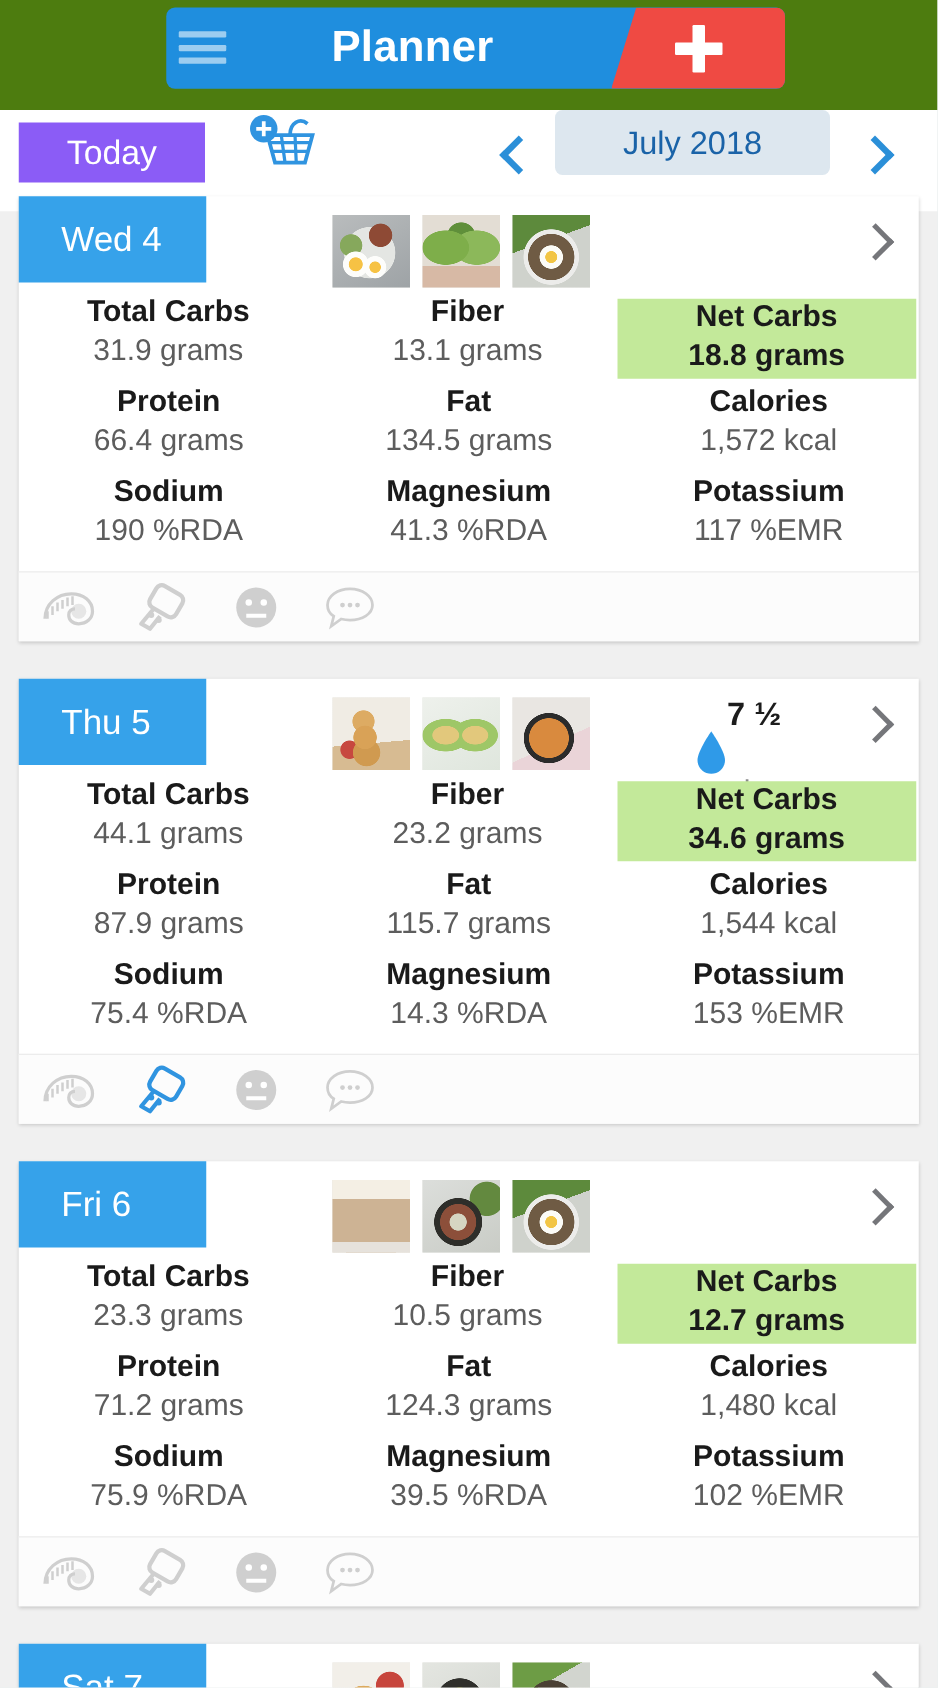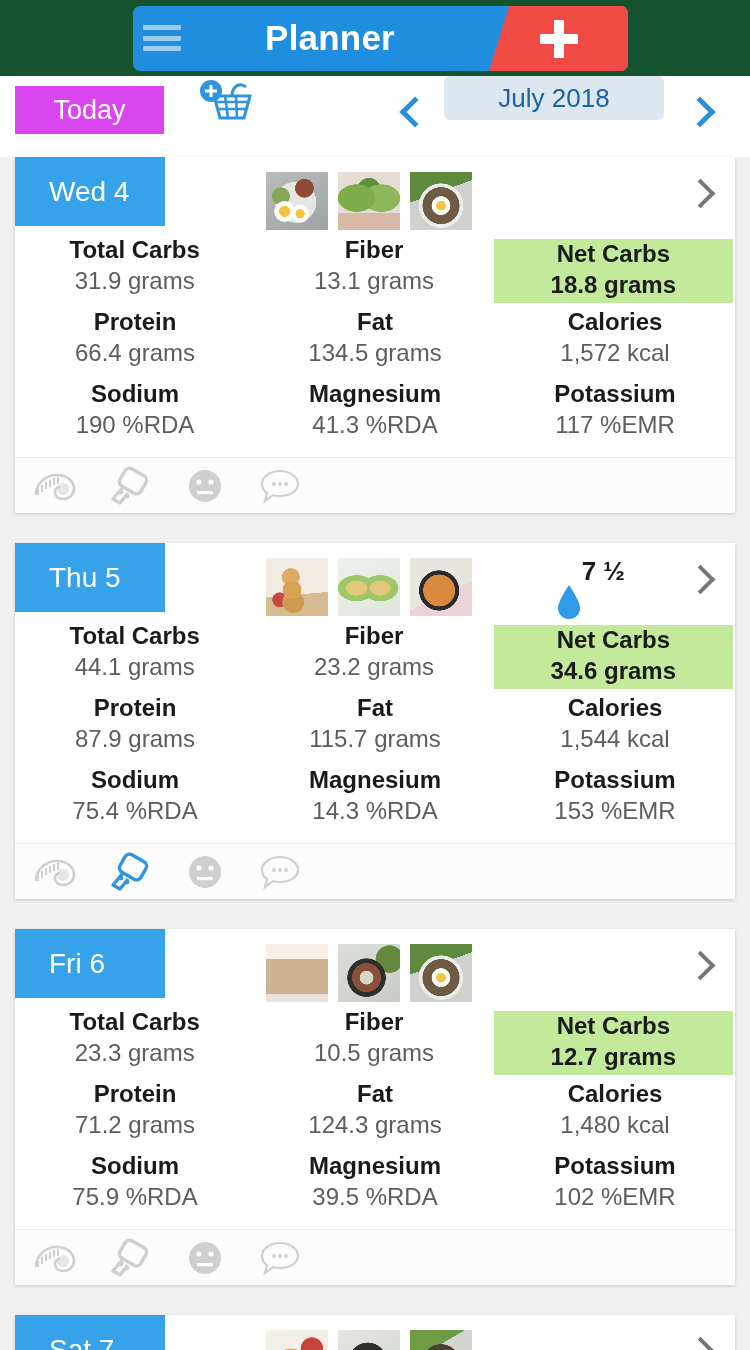--- a/index.html
+++ b/index.html
@@ -8,22 +8,22 @@
     height: 1350px;
     overflow: hidden;
     background: #eceff1;
     font-family: "Liberation Sans", sans-serif;
   }
   #app { position: relative; width: 750px; height: 1350px; background: #f0f0f0; }
 
   
   .appbar {
     position: relative;
-    height: 76px;
-    background: #14532d;
+    height: 88px;
+    background: #4d7c0f;
     overflow: hidden;
   }
   .appbar-inner {
     position: absolute;
     left: 133px; top: 6px;
     width: 495px; height: 65px;
     background: #1f8ede;
     border-radius: 7px 7px 7px 7px;
   }
   .hamburger {
@@ -73,21 +73,21 @@
   
   .toolbar {
     position: relative;
     height: 81px;
     background: #ffffff;
   }
   .today-btn {
     position: absolute;
     left: 15px; top: 10px;
     width: 149px; height: 48px;
-    background: #d946ef;
+    background: #8b5cf6;
     color: #fff;
     font-size: 27px;
     display: flex; align-items: center; justify-content: center;
     cursor: pointer;
   }
   .basket-icon {
     position: absolute;
     left: 196px; top: 96px;
     width: 58px; height: 50px;
     transform: translateY(-96px);
@@ -106,21 +106,21 @@
     width: 22px; height: 22px;
     border-right: 5px solid #2b8fd8;
     border-bottom: 5px solid #2b8fd8;
   }
   .nav-chev.next .chev-line { transform: rotate(-45deg); }
   .nav-chev.prev .chev-line { transform: rotate(135deg); left: 8px; }
   .month-pill {
     position: absolute;
     left: 444px; top: 91px;
     transform: translateY(-91px);
-    width: 220px; height: 44px;
+    width: 220px; height: 52px;
     background: #dde7ef;
     border-radius: 6px;
     display: flex; align-items: center; justify-content: center;
     color: #1a63a8;
     font-size: 26px;
     cursor: pointer;
   }
 
   
   .cards { position: absolute; left: 0; top: 157px; width: 750px; }

